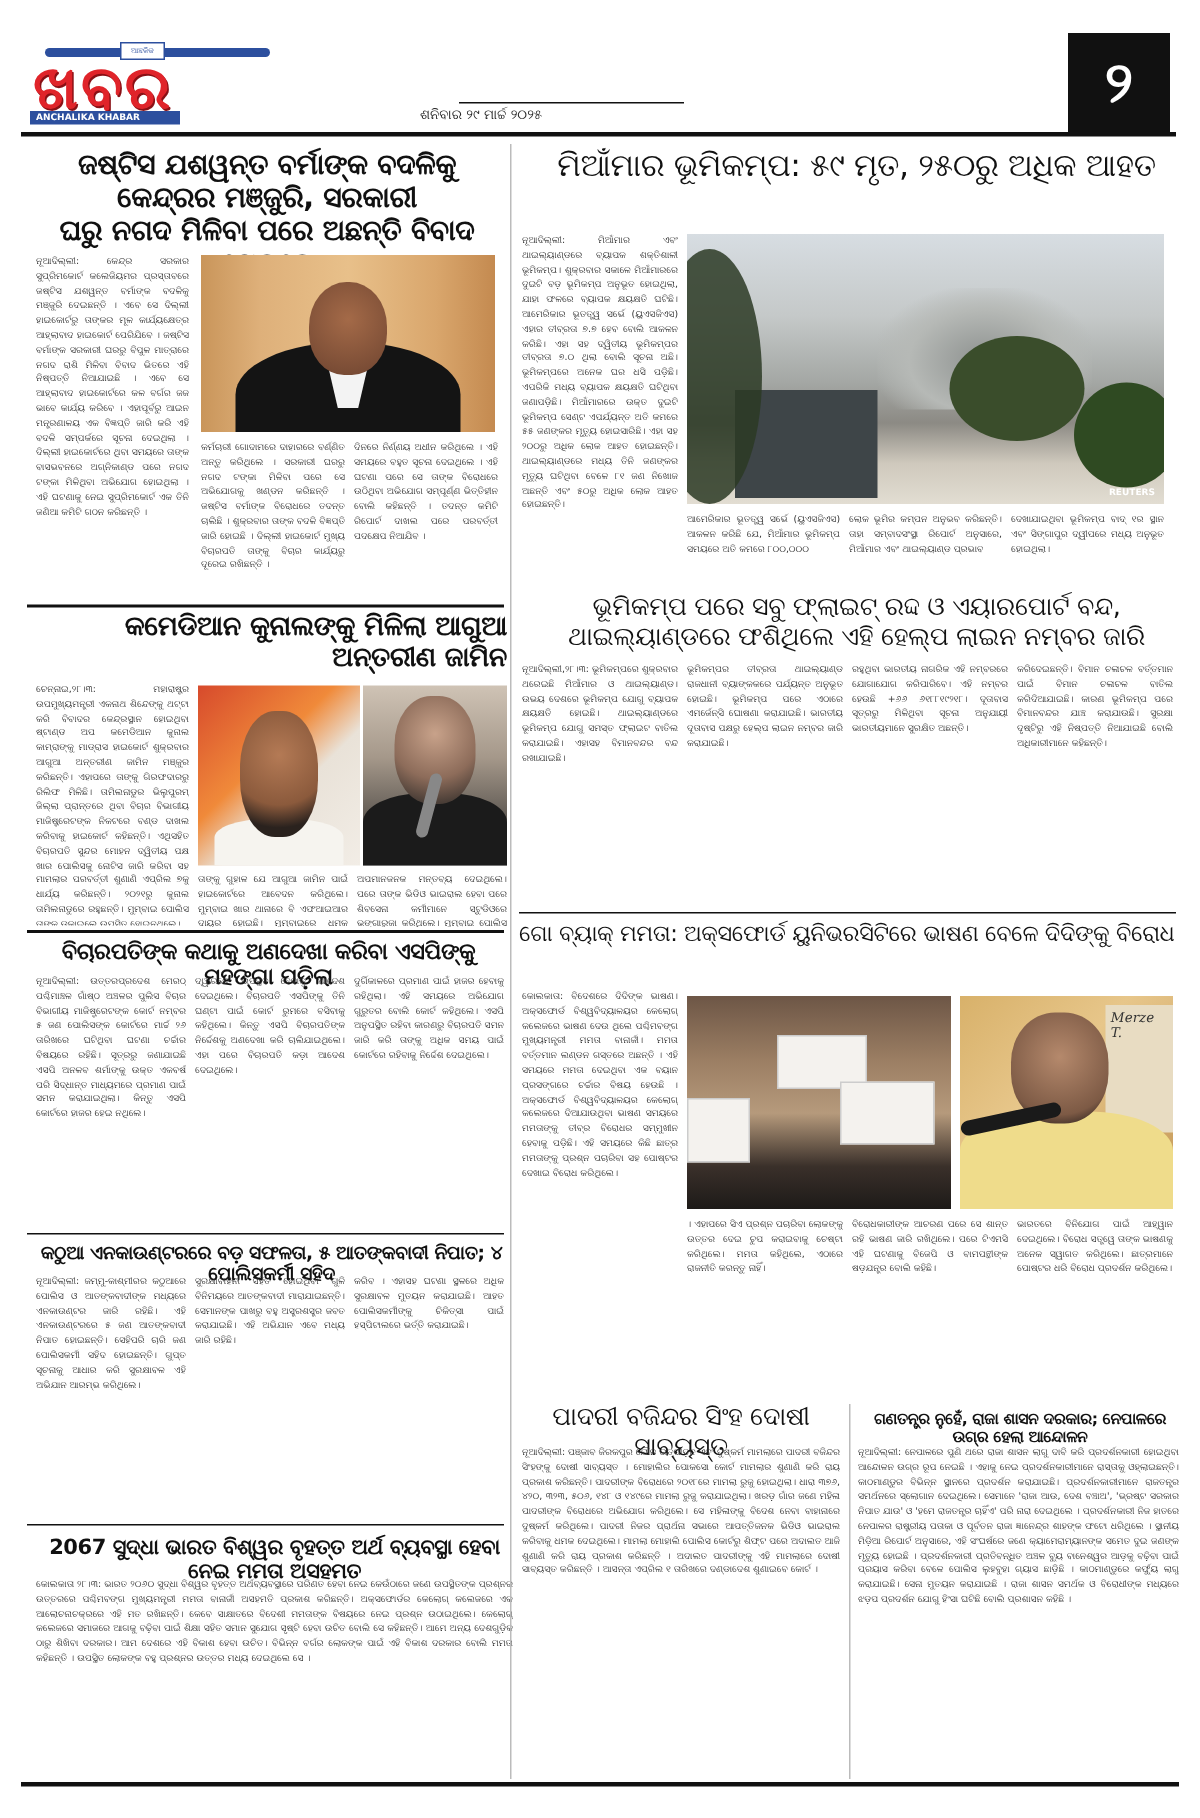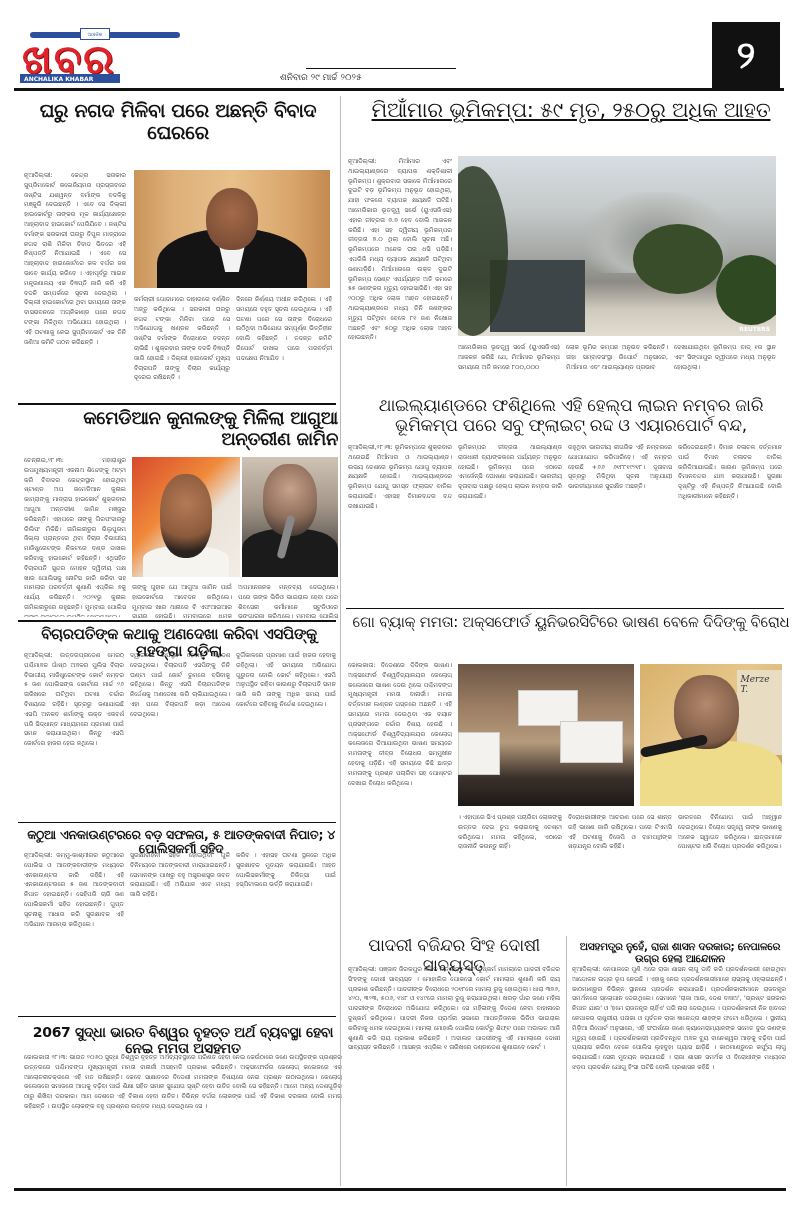--- a/index.html
+++ b/index.html
@@ -67,20 +67,21 @@
     <div class="sub">ANCHALIKA KHABAR</div>
   </div>
   <div class="title-rule"></div>
   <div class="date-line">ଶନିବାର ୨୯ ମାର୍ଚ୍ଚ ୨୦୨୫</div>
   <div class="page-num">୨</div>
   <div class="mast-rule"></div>
 </header>
 
 <article>
   <div class="hl" style="left:18px;top:100px;width:320px;font-size:19px;text-align:center;">
+    <div>ଜଷ୍ଟିସ ଯଶୱନ୍ତ ବର୍ମାଙ୍କ ବଦଳିକୁ କେନ୍ଦ୍ରର ମଞ୍ଜୁରି, ସରକାରୀ</div>
     <div>ଘରୁ ନଗଦ ମିଳିବା ପରେ ଅଛନ୍ତି ବିବାଦ ଘେରରେ</div>
   </div>
   <div class="col" style="left:24px;top:170px;width:102px;height:226px;">ନୂଆଦିଲ୍ଲୀ: କେନ୍ଦ୍ର ସରକାର ସୁପ୍ରିମକୋର୍ଟ କଲେଜିୟମର ପ୍ରସ୍ତାବରେ ଜଷ୍ଟିସ ଯଶୱନ୍ତ ବର୍ମାଙ୍କ ବଦଳିକୁ ମଞ୍ଜୁରି ଦେଇଛନ୍ତି । ଏବେ ସେ ଦିଲ୍ଲୀ ହାଇକୋର୍ଟରୁ ତାଙ୍କର ମୂଳ କାର୍ଯ୍ୟକ୍ଷେତ୍ର ଆହ୍ଲାବାଦ ହାଇକୋର୍ଟ ପେରିଯିବେ । ଜଷ୍ଟିସ ବର୍ମାଙ୍କ ସରକାରୀ ଘରରୁ ବିପୁଳ ମାତ୍ରାରେ ନଗଦ ରାଶି ମିଳିବା ବିବାଦ ଭିତରେ ଏହି ନିଷ୍ପତ୍ତି ନିଆଯାଇଛି । ଏବେ ସେ ଆହ୍ଲାବାଦ ହାଇକୋର୍ଟରେ କଳ ବର୍ଗର ଜଜ ଭାବେ କାର୍ଯ୍ୟ କରିବେ । ଏହାପୂର୍ବରୁ ଆଇନ ମନ୍ତ୍ରଣାଳୟ ଏକ ବିଜ୍ଞପ୍ତି ଜାରି କରି ଏହି ବଦଳି ସମ୍ପର୍କରେ ସୂଚନା ଦେଇଥିଲା । ଦିଲ୍ଲୀ ହାଇକୋର୍ଟରେ ଥିବା ସମୟରେ ତାଙ୍କ ବାସଭବନରେ ଅଗ୍ନିକାଣ୍ଡ ପରେ ନଗଦ ଟଙ୍କା ମିଳିଥିବା ଅଭିଯୋଗ ହୋଇଥିଲା । ଏହି ଘଟଣାକୁ ନେଇ ସୁପ୍ରିମକୋର୍ଟ ଏକ ତିନି ଜଣିଆ କମିଟି ଗଠନ କରିଛନ୍ତି ।</div>
   <div class="img img-judge" style="left:134px;top:170px;width:196px;height:118px;">
     <div class="body"></div>
       <div class="collar"></div>
       <div class="head"></div>
   </div>
   <div class="col" style="left:134px;top:294px;width:96px;height:102px;">କର୍ମଚାରୀ ଗୋଦାମରେ ଦାହାରରେ ବର୍ଣ୍ଣିତ ଅନ୍ତୁ କରିଥିଲେ । ସରକାରୀ ଘରରୁ ନଗଦ ଟଙ୍କା ମିଳିବା ପରେ ସେ ଅଭିଯୋଗକୁ ଖଣ୍ଡନ କରିଛନ୍ତି । ଜଷ୍ଟିସ ବର୍ମାଙ୍କ ବିରୋଧରେ ତଦନ୍ତ ଚାଲିଛି । ଶୁକ୍ରବାର ତାଙ୍କ ବଦଳି ବିଜ୍ଞପ୍ତି ଜାରି ହୋଇଛି । ଦିଲ୍ଲୀ ହାଇକୋର୍ଟ ମୁଖ୍ୟ ବିଚାରପତି ତାଙ୍କୁ ବିଚାର କାର୍ଯ୍ୟରୁ ଦୂରେଇ ରଖିଛନ୍ତି ।</div>
   <div class="col" style="left:236px;top:294px;width:96px;height:102px;">ଦିନରେ ନିର୍ଣ୍ଣୟ ଅଧୀନ କରିଥିଲେ । ଏହି ସମୟରେ ବହୁତ ସୂଚନା ଦେଇଥିଲେ । ଏହି ଘଟଣା ପରେ ସେ ତାଙ୍କ ବିରୋଧରେ ଉଠିଥିବା ଅଭିଯୋଗ ସମ୍ପୂର୍ଣ୍ଣ ଭିତ୍ତିହୀନ ବୋଲି କହିଛନ୍ତି । ତଦନ୍ତ କମିଟି ରିପୋର୍ଟ ଦାଖଲ ପରେ ପରବର୍ତ୍ତୀ ପଦକ୍ଷେପ ନିଆଯିବ ।</div>
@@ -125,50 +126,50 @@
 <div class="rule" style="left:18px;top:1016px;width:318px;height:1px;"></div>
 
 <article>
   <div class="hl" style="left:18px;top:1024px;width:330px;font-size:14px;text-align:center;">2067 ସୁଦ୍ଧା ଭାରତ ବିଶ୍ୱର ବୃହତ୍ତ ଅର୍ଥ ବ୍ୟବସ୍ଥା ହେବା ନେଇ ମମତା ଅସହମତ</div>
   <div class="col" style="left:24px;top:1052px;width:318px;height:128px;">କୋଲକାତା ୨୮।୩: ଭାରତ ୨୦୬୦ ସୁଦ୍ଧା ବିଶ୍ୱର ବୃହତ୍ତ ଅର୍ଥବ୍ୟବସ୍ଥାରେ ପରିଣତ ହେବା ନେଇ କେଉଁଠାରେ ଜଣେ ଉପସ୍ଥିତଙ୍କ ପ୍ରଶ୍ନର ଉତ୍ତରରେ ପଶ୍ଚିମବଙ୍ଗ ମୁଖ୍ୟମନ୍ତ୍ରୀ ମମତା ବାନାର୍ଜୀ ଅସହମତି ପ୍ରକାଶ କରିଛନ୍ତି। ଅକ୍ସଫୋର୍ଡର କେଲୋଗ୍ କଲେଜରେ ଏକ ଆଲୋଚନାଚକ୍ରରେ ଏହି ମତ ରଖିଛନ୍ତି। କେବେ ସାକ୍ଷାତରେ ବିଦେଶୀ ମମତାଙ୍କ ବିଷୟରେ ନେଇ ପ୍ରଶ୍ନ ଉଠାଇଥିଲେ। କେଲୋଗ୍ କଲେଜରେ ସମାଜରେ ଆଗକୁ ବଢ଼ିବା ପାଇଁ ଶିକ୍ଷା ସହିତ ସମାନ ସୁଯୋଗ ସୃଷ୍ଟି ହେବା ଉଚିତ ବୋଲି ସେ କହିଛନ୍ତି। ଆମେ ଅନ୍ୟ ଦେଶଗୁଡ଼ିକ ଠାରୁ ଶିଖିବା ଦରକାର। ଆମ ଦେଶରେ ଏହି ବିକାଶ ହେବା ଉଚିତ। ବିଭିନ୍ନ ବର୍ଗର ଲୋକଙ୍କ ପାଇଁ ଏହି ବିକାଶ ଦରକାର ବୋଲି ମମତା କହିଛନ୍ତି । ଉପସ୍ଥିତ ଲୋକଙ୍କ ବହୁ ପ୍ରଶ୍ନର ଉତ୍ତର ମଧ୍ୟ ଦେଇଥିଲେ ସେ ।</div>
 </article>
 
 <div class="vrule" style="left:340px;top:96px;height:1090px;"></div>
 
 <article>
-  <div class="hl" style="left:346px;top:98px;width:450px;font-size:21px;text-align:center;font-weight:normal;text-decoration:underline;">ମିଆଁମାର ଭୂମିକମ୍ପ: ୫୯ ମୃତ, ୨୫୦ରୁ ଅଧିକ ଆହତ</div>
+  <div class="hl" style="left:346px;top:98px;width:450px;font-size:21px;text-align:center;font-weight:normal;">ମିଆଁମାର ଭୂମିକମ୍ପ: ୫୯ ମୃତ, ୨୫୦ରୁ ଅଧିକ ଆହତ</div>
   <div class="col" style="left:348px;top:156px;width:104px;height:236px;">ନୂଆଦିଲ୍ଲୀ: ମିଆଁମାର ଏବଂ ଥାଇଲ୍ୟାଣ୍ଡରେ ବ୍ୟାପକ ଶକ୍ତିଶାଳୀ ଭୂମିକମ୍ପ। ଶୁକ୍ରବାର ସକାଳେ ମିଆଁମାରରେ ଦୁଇଟି ବଡ଼ ଭୂମିକମ୍ପ ଅନୁଭୂତ ହୋଇଥିଲା, ଯାହା ଫଳରେ ବ୍ୟାପକ କ୍ଷୟକ୍ଷତି ଘଟିଛି। ଆମେରିକାର ଭୂତତ୍ତ୍ୱ ସର୍ଭେ (ୟୁଏସଜିଏସ) ଏହାର ତୀବ୍ରତା ୭.୭ ହେବ ବୋଲି ଆକଳନ କରିଛି। ଏହା ସହ ଦ୍ୱିତୀୟ ଭୂମିକମ୍ପର ତୀବ୍ରତା ୭.୦ ଥିଲା ବୋଲି ସୂଚନା ଅଛି। ଭୂମିକମ୍ପରେ ଅନେକ ଘର ଧସି ପଡ଼ିଛି। ଏପରିକି ମଧ୍ୟ ବ୍ୟାପକ କ୍ଷୟକ୍ଷତି ଘଟିଥିବା ଜଣାପଡ଼ିଛି। ମିଆଁମାରରେ ଉକ୍ତ ଦୁଇଟି ଭୂମିକମ୍ପ ସେଣ୍ଟ ଏପର୍ଯ୍ୟନ୍ତ ଅତି କମରେ ୫୫ ଜଣଙ୍କର ମୃତ୍ୟୁ ହୋଇସାରିଛି। ଏହା ସହ ୨୦୦ରୁ ଅଧିକ ଲୋକ ଆହତ ହୋଇଛନ୍ତି। ଥାଇଲ୍ୟାଣ୍ଡରେ ମଧ୍ୟ ତିନି ଜଣଙ୍କର ମୃତ୍ୟୁ ଘଟିଥିବା ବେଳେ ୮୧ ଜଣ ନିଖୋଜ ଅଛନ୍ତି ଏବଂ ୫୦ରୁ ଅଧିକ ଲୋକ ଆହତ ହୋଇଛନ୍ତି।</div>
   <div class="img img-quake" style="left:458px;top:156px;width:318px;height:180px;">
     <div class="rubble"></div>
       <div class="shed"></div>
       <div class="tree1"></div>
       <div class="tree2"></div>
       <div class="tree3"></div>
     <div class="credit">REUTERS</div>
   </div>
   <div class="col" style="left:458px;top:342px;width:102px;height:50px;">ଆମେରିକାର ଭୂତତ୍ତ୍ୱ ସର୍ଭେ (ୟୁଏସଜିଏସ) ଆକଳନ କରିଛି ଯେ, ମିଆଁମାର ଭୂମିକମ୍ପ ସମୟରେ ଅତି କମରେ ୮୦୦,୦୦୦</div>
   <div class="col" style="left:566px;top:342px;width:102px;height:50px;">ଲୋକ ଭୂମିର କମ୍ପନ ଅନୁଭବ କରିଛନ୍ତି। ତାହା ସମ୍ବାଦସଂସ୍ଥା ରିପୋର୍ଟ ଅନୁସାରେ, ମିଆଁମାର ଏବଂ ଥାଇଲ୍ୟାଣ୍ଡ ପ୍ରଭାବ</div>
   <div class="col" style="left:674px;top:342px;width:102px;height:50px;">ଦେଖାଯାଇଥିବା ଭୂମିକମ୍ପ ବାଦ୍ ୧ର ସ୍ଥାନ ଏବଂ ସିଙ୍ଗାପୁର ଦ୍ୱୀପରେ ମଧ୍ୟ ଅନୁଭୂତ ହୋଇଥିଲା।</div>
 </article>
 
 <article>
   <div class="hl" style="left:346px;top:396px;width:450px;font-size:17px;text-align:center;font-weight:normal;">
+    <div>ଭୂମିକମ୍ପ ପରେ ସବୁ ଫ୍ଲାଇଟ୍ ରଦ୍ଦ ଓ ଏୟାରପୋର୍ଟ ବନ୍ଦ,</div>
     <div>ଥାଇଲ୍ୟାଣ୍ଡରେ ଫଶିଥିଲେ ଏହି ହେଲ୍ପ ଲାଇନ ନମ୍ବର ଜାରି</div>
-    <div>ଭୂମିକମ୍ପ ପରେ ସବୁ ଫ୍ଲାଇଟ୍ ରଦ୍ଦ ଓ ଏୟାରପୋର୍ଟ ବନ୍ଦ,</div>
   </div>
   <div class="col" style="left:348px;top:442px;width:104px;height:160px;">ନୂଆଦିଲ୍ଲୀ,୨୮।୩: ଭୂମିକମ୍ପରେ ଶୁକ୍ରବାର ଥରେଇଛି ମିଆଁମାର ଓ ଥାଇଲ୍ୟାଣ୍ଡ। ଉଭୟ ଦେଶରେ ଭୂମିକମ୍ପ ଯୋଗୁ ବ୍ୟାପକ କ୍ଷୟକ୍ଷତି ହୋଇଛି। ଥାଇଲ୍ୟାଣ୍ଡରେ ଭୂମିକମ୍ପ ଯୋଗୁ ସମସ୍ତ ଫ୍ଲାଇଟ ବାତିଲ କରାଯାଇଛି। ଏହାସହ ବିମାନବନ୍ଦର ବନ୍ଦ ରଖାଯାଇଛି।</div>
   <div class="col" style="left:458px;top:442px;width:104px;height:160px;">ଭୂମିକମ୍ପର ତୀବ୍ରତା ଥାଇଲ୍ୟାଣ୍ଡ ରାଜଧାନୀ ବ୍ୟାଙ୍କକରେ ପର୍ଯ୍ୟନ୍ତ ଅନୁଭୂତ ହୋଇଛି। ଭୂମିକମ୍ପ ପରେ ଏଠାରେ ଏମର୍ଜେନ୍ସି ଘୋଷଣା କରାଯାଇଛି। ଭାରତୀୟ ଦୂତାବାସ ପକ୍ଷରୁ ହେଲ୍ପ ଲାଇନ ନମ୍ବର ଜାରି କରାଯାଇଛି।</div>
   <div class="col" style="left:568px;top:442px;width:104px;height:160px;">ରହୁଥିବା ଭାରତୀୟ ନାଗରିକ ଏହି ନମ୍ବରରେ ଯୋଗାଯୋଗ କରିପାରିବେ। ଏହି ନମ୍ବର ହେଉଛି +୬୬ ୬୧୮୮୧୯୨୧୮। ଦୂତାବାସ ସୂତ୍ରରୁ ମିଳିଥିବା ସୂଚନା ଅନୁଯାୟୀ ଭାରତୀୟମାନେ ସୁରକ୍ଷିତ ଅଛନ୍ତି।</div>
   <div class="col" style="left:678px;top:442px;width:104px;height:160px;">କରିଦେଇଛନ୍ତି। ବିମାନ ଚଳାଚଳ ବର୍ତ୍ତମାନ ପାଇଁ ବିମାନ ଚଳାଚଳ ବାତିଲ କରିଦିଆଯାଇଛି। କାରଣ ଭୂମିକମ୍ପ ପରେ ବିମାନବନ୍ଦର ଯାଞ୍ଚ କରାଯାଉଛି। ସୁରକ୍ଷା ଦୃଷ୍ଟିରୁ ଏହି ନିଷ୍ପତ୍ତି ନିଆଯାଇଛି ବୋଲି ଅଧିକାରୀମାନେ କହିଛନ୍ତି।</div>
 </article>
 
 <div class="rule" style="left:346px;top:608px;width:438px;height:1px;"></div>
 
 <article>
-  <div class="hl" style="left:346px;top:614px;width:450px;font-size:15px;text-align:center;font-weight:normal;">ଗୋ ବ୍ୟାକ୍ ମମତା: ଅକ୍ସଫୋର୍ଡ ୟୁନିଭରସିଟିରେ ଭାଷଣ ବେଳେ ଦିଦିଙ୍କୁ ବିରୋଧ</div>
+  <div class="hl" style="left:346px;top:614px;width:450px;font-size:15px;text-align:left;font-weight:normal;">ଗୋ ବ୍ୟାକ୍ ମମତା: ଅକ୍ସଫୋର୍ଡ ୟୁନିଭରସିଟିରେ ଭାଷଣ ବେଳେ ଦିଦିଙ୍କୁ ବିରୋଧ</div>
   <div class="col" style="left:348px;top:660px;width:104px;height:272px;">କୋଲକାତା: ବିଦେଶରେ ଦିଦିଙ୍କ ଭାଷଣ। ଅକ୍ସଫୋର୍ଡ ବିଶ୍ୱବିଦ୍ୟାଳୟର କେଲୋଗ୍ କଲେଜରେ ଭାଷଣ ଦେଉ ଥିଲେ ପଶ୍ଚିମବଙ୍ଗ ମୁଖ୍ୟମନ୍ତ୍ରୀ ମମତା ବାନାର୍ଜୀ। ମମତା ବର୍ତ୍ତମାନ ଲଣ୍ଡନ ଗସ୍ତରେ ଅଛନ୍ତି । ଏହି ସମୟରେ ମମତା ଦେଇଥିବା ଏକ ବୟାନ ପ୍ରସଙ୍ଗରେ ଚର୍ଚ୍ଚାର ବିଷୟ ହେଉଛି । ଅକ୍ସଫୋର୍ଡ ବିଶ୍ୱବିଦ୍ୟାଳୟର କେଲୋଗ୍ କଲେଜରେ ଦିଆଯାଉଥିବା ଭାଷଣ ସମୟରେ ମମତାଙ୍କୁ ତୀବ୍ର ବିରୋଧର ସମ୍ମୁଖୀନ ହେବାକୁ ପଡ଼ିଛି। ଏହି ସମୟରେ କିଛି ଛାତ୍ର ମମତାଙ୍କୁ ପ୍ରଶ୍ନ ପଚାରିବା ସହ ପୋଷ୍ଟର ଦେଖାଇ ବିରୋଧ କରିଥିଲେ।</div>
   <div class="img img-protest" style="left:458px;top:664px;width:176px;height:142px;">
     <div class="sign" style="left:34%;top:18%;width:34%;height:26%;"></div>
     <div class="sign" style="left:58%;top:40%;width:36%;height:30%;"></div>
     <div class="sign" style="left:0;top:48%;width:24%;height:30%;"></div>
   </div>
   <div class="img img-mamata" style="left:640px;top:664px;width:142px;height:142px;">
     <div class="signboard">Merze T.</div>
     <div class="shawl"></div>
       <div class="face"></div>
@@ -180,17 +181,17 @@
 </article>
 
 <article>
   <div class="hl" style="left:346px;top:936px;width:216px;font-size:17px;text-align:center;font-weight:normal;">ପାଦରୀ ବଜିନ୍ଦର ସିଂହ ଦୋଷୀ ସାବ୍ୟସ୍ତ</div>
   <div class="col" style="left:348px;top:964px;width:212px;height:222px;">ନୂଆଦିଲ୍ଲୀ: ପଞ୍ଜାବ ଜିରକପୁର ଯୌନ ଉତ୍ପୀଡ଼ନ ଏବଂ ଦୁଷ୍କର୍ମ ମାମଲାରେ ପାଦରୀ ବଜିନ୍ଦର ସିଂହଙ୍କୁ ଦୋଷୀ ସାବ୍ୟସ୍ତ । ମୋହାଲିର ପୋକସୋ କୋର୍ଟ ମାମଲାର ଶୁଣାଣି କରି ରାୟ ପ୍ରକାଶ କରିଛନ୍ତି। ପାଦରୀଙ୍କ ବିରୋଧରେ ୨୦୧୮ରେ ମାମଲା ରୁଜୁ ହୋଇଥିଲା। ଧାରା ୩୭୬, ୪୨୦, ୩୨୩, ୫୦୬, ୧୪୮ ଓ ୧୪୯ରେ ମାମଲା ରୁଜୁ କରାଯାଇଥିଲା। ଖରଡ଼ ଗାଁର ଜଣେ ମହିଳା ପାଦରୀଙ୍କ ବିରୋଧରେ ଅଭିଯୋଗ କରିଥିଲେ। ସେ ମହିଳାଙ୍କୁ ବିଦେଶ ନେବା ବାହାନାରେ ଦୁଷ୍କର୍ମ କରିଥିଲେ। ପାଦରୀ ନିଜର ପ୍ରାର୍ଥନା ସଭାରେ ଆପତ୍ତିଜନକ ଭିଡିଓ ଭାଇରାଲ କରିବାକୁ ଧମକ ଦେଇଥିଲେ। ମାମଲା ମୋହାଲି ପୋଲିସ କୋର୍ଟରୁ ଶିଫ୍ଟ ପରେ ଅଦାଲତ ଆଜି ଶୁଣାଣି କରି ରାୟ ପ୍ରକାଶ କରିଛନ୍ତି । ଅଦାଲତ ପାଦରୀଙ୍କୁ ଏହି ମାମଲାରେ ଦୋଷୀ ସାବ୍ୟସ୍ତ କରିଛନ୍ତି । ଆସନ୍ତା ଏପ୍ରିଲ ୧ ତାରିଖରେ ଦଣ୍ଡାଦେଶ ଶୁଣାଇବେ କୋର୍ଟ ।</div>
 </article>
 
 <div class="vrule" style="left:566px;top:936px;height:250px;"></div>
 
 <article>
-  <div class="hl" style="left:570px;top:940px;width:220px;font-size:10.5px;text-align:center;">ଅସହମତ୍ତ୍ର ନୁହେଁ, ରାଜା ଶାସନ ଦରକାର; ନେପାଳରେ ଉଗ୍ର ହେଲା ଆନ୍ଦୋଳନ</div>
+  <div class="hl" style="left:570px;top:940px;width:220px;font-size:10.5px;text-align:center;">ଗଣତନ୍ତ୍ର ନୁହେଁ, ରାଜା ଶାସନ ଦରକାର; ନେପାଳରେ ଉଗ୍ର ହେଲା ଆନ୍ଦୋଳନ</div>
   <div class="col" style="left:572px;top:964px;width:214px;height:222px;">ନୂଆଦିଲ୍ଲୀ: ନେପାଳରେ ପୁଣି ଥରେ ରାଜା ଶାସନ ଲାଗୁ ଦାବି କରି ପ୍ରଦର୍ଶନକାରୀ ହୋଇଥିବା ଆନ୍ଦୋଳନ ଉଗ୍ର ରୂପ ନେଇଛି । ଏହାକୁ ନେଇ ପ୍ରଦର୍ଶନକାରୀମାନେ ରାସ୍ତାକୁ ଓହ୍ଲାଇଛନ୍ତି। କାଠମାଣ୍ଡୁର ବିଭିନ୍ନ ସ୍ଥାନରେ ପ୍ରଦର୍ଶନ କରାଯାଇଛି। ପ୍ରଦର୍ଶନକାରୀମାନେ ରାଜତନ୍ତ୍ର ସମର୍ଥନରେ ସ୍ଲୋଗାନ ଦେଇଥିଲେ। ସେମାନେ 'ରାଜା ଆଉ, ଦେଶ ବଞ୍ଚାଅ', 'ଭ୍ରଷ୍ଟ ସରକାର ନିପାତ ଯାଉ' ଓ 'ହମେ ରାଜତନ୍ତ୍ର ଚାହିଁଏ' ପରି ନାରା ଦେଇଥିଲେ । ପ୍ରଦର୍ଶନକାରୀ ନିଜ ହାତରେ ନେପାଳର ରାଷ୍ଟ୍ରୀୟ ପତାକା ଓ ପୂର୍ବତନ ରାଜା ଜ୍ଞାନେନ୍ଦ୍ର ଶାହଙ୍କ ଫଟୋ ଧରିଥିଲେ । ସ୍ଥାନୀୟ ମିଡ଼ିଆ ରିପୋର୍ଟ ଅନୁସାରେ, ଏହି ସଂଘର୍ଷରେ ଜଣେ କ୍ୟାମେରାମ୍ୟାନଙ୍କ ସମେତ ଦୁଇ ଜଣଙ୍କ ମୃତ୍ୟୁ ହୋଇଛି । ପ୍ରଦର୍ଶନକାରୀ ପ୍ରତିବନ୍ଧିତ ଅଞ୍ଚଳ ବ୍ୟୁ ବାନେଶ୍ୱର ଆଡ଼କୁ ବଢ଼ିବା ପାଇଁ ପ୍ରୟାସ କରିବା ବେଳେ ପୋଲିସ ଲୁହବୁହା ଗ୍ୟାସ ଛାଡ଼ିଛି । କାଠମାଣ୍ଡୁରେ କର୍ଫ୍ୟୁ ଲାଗୁ କରାଯାଇଛି। ସେନା ମୁତୟନ କରାଯାଇଛି । ରାଜା ଶାସନ ସମର୍ଥକ ଓ ବିରୋଧୀଙ୍କ ମଧ୍ୟରେ ଝଡ଼ପ ପ୍ରଦର୍ଶନ ଯୋଗୁ ହିଂସା ଘଟିଛି ବୋଲି ପ୍ରଶାସନ କହିଛି ।</div>
 </article>
 
 <div class="rule" style="left:14px;top:1188px;width:772px;height:3px;"></div>
 
 </body></html>

